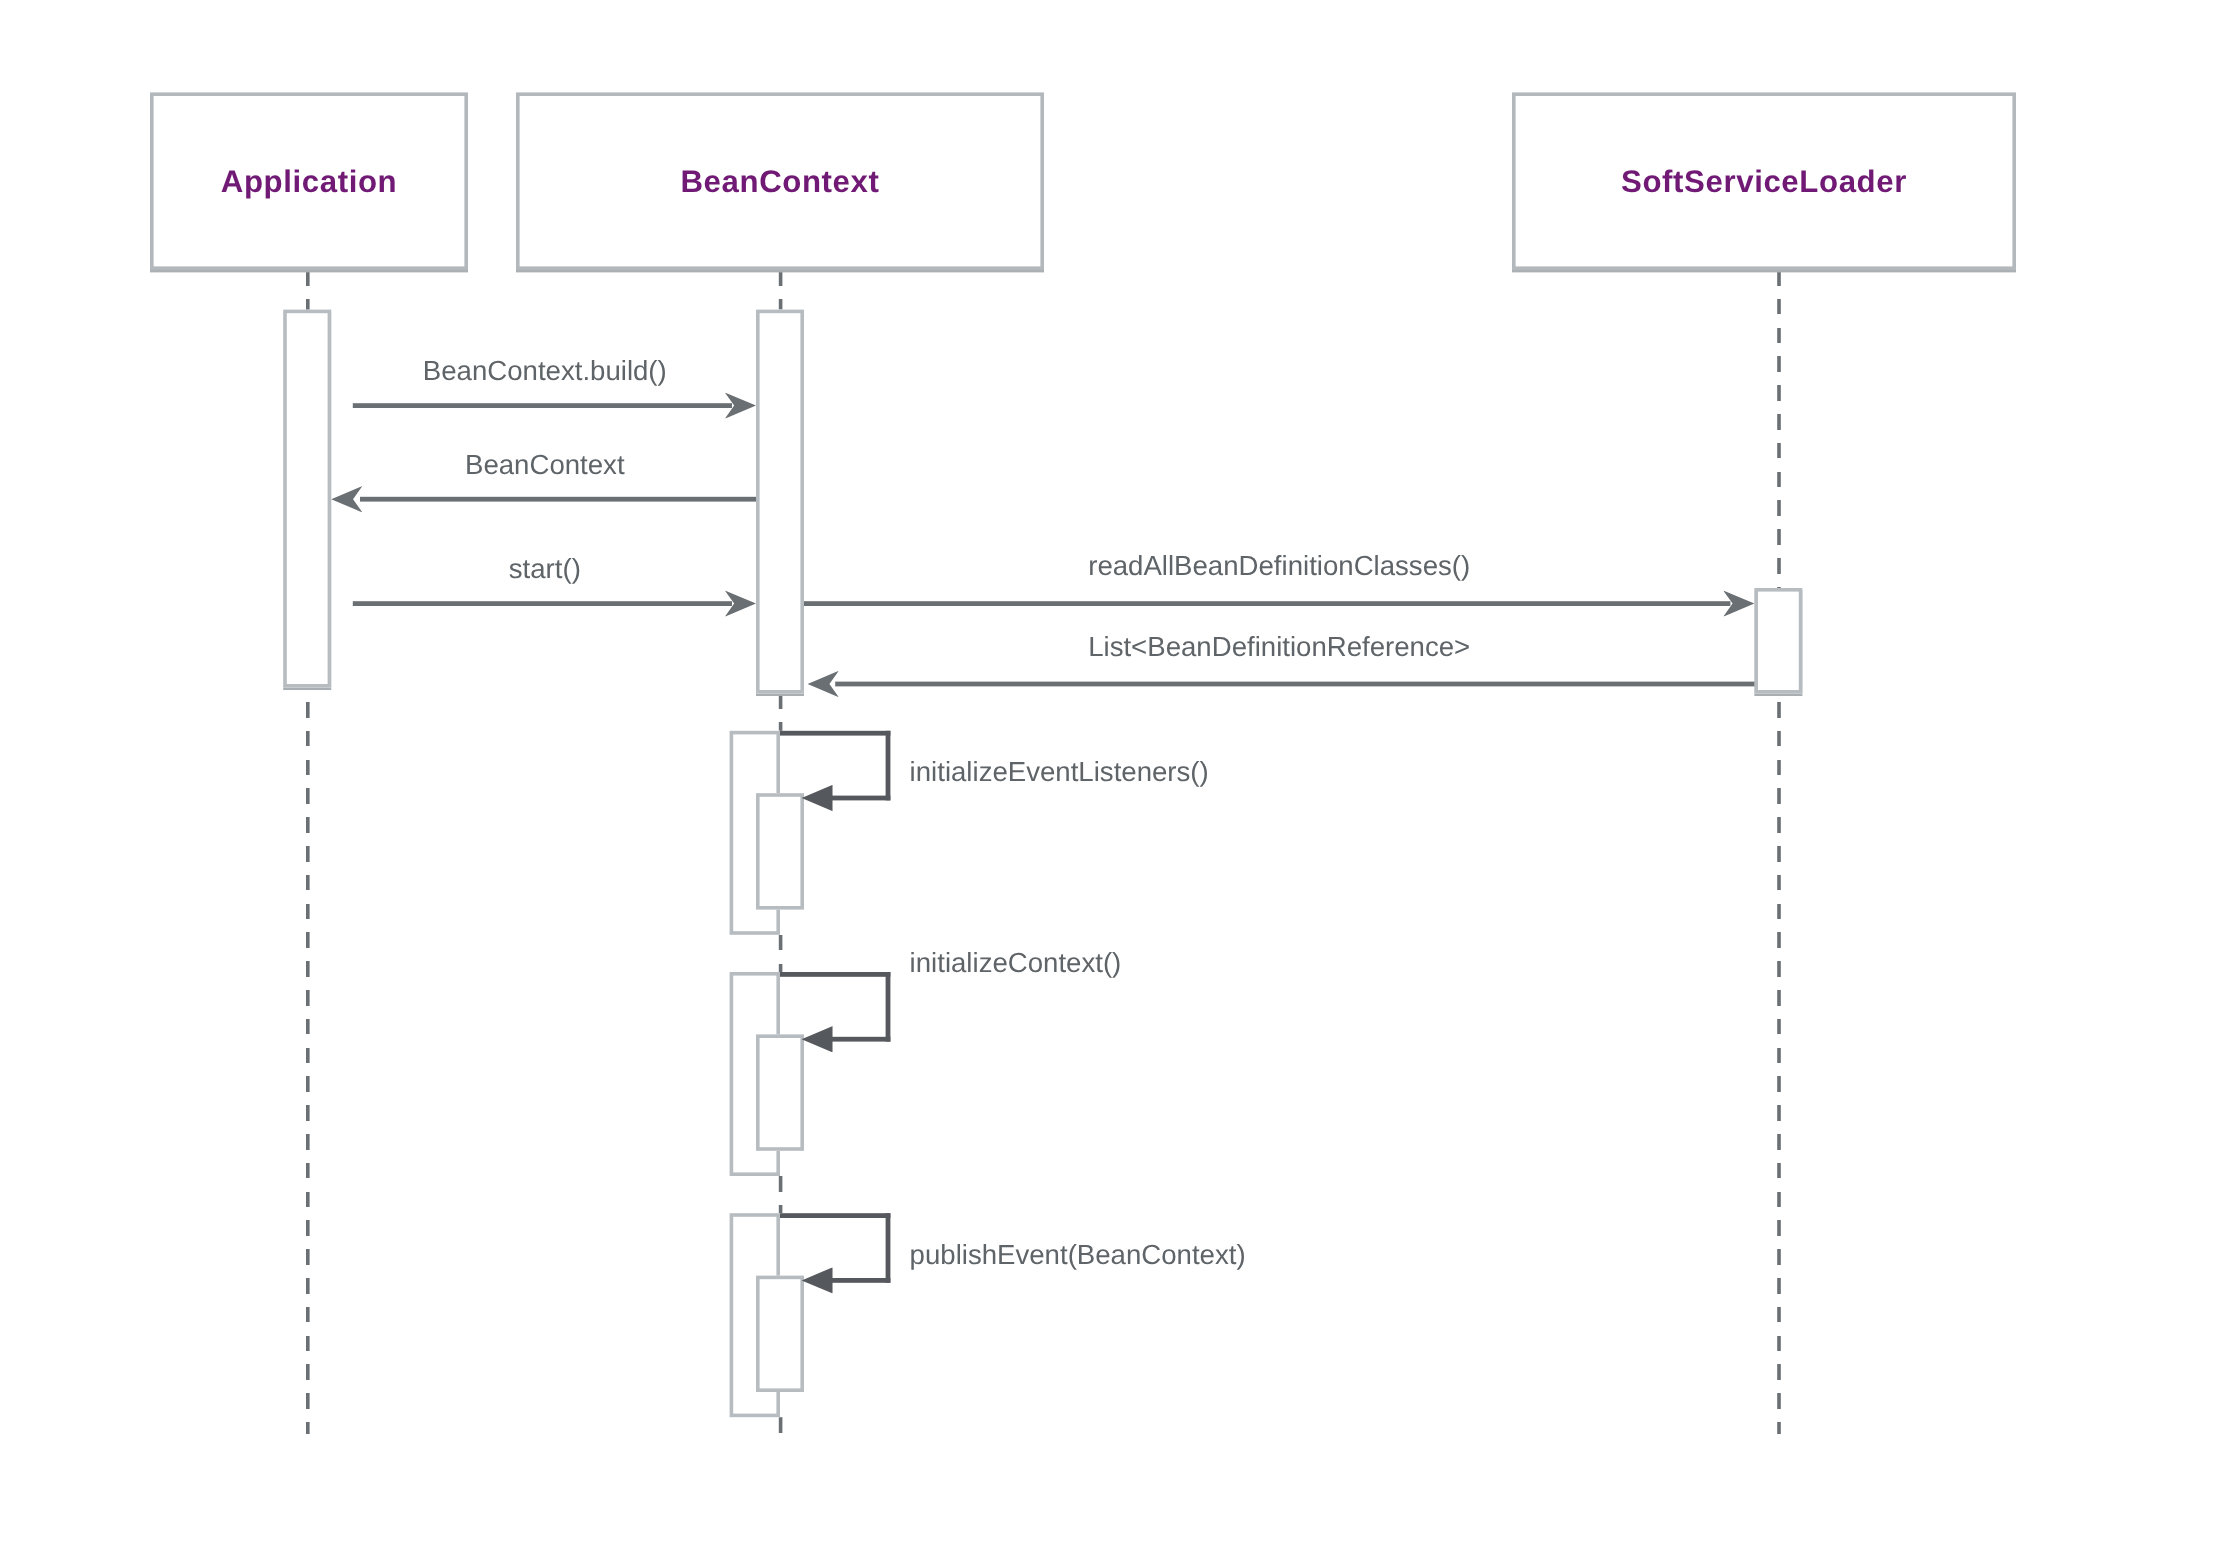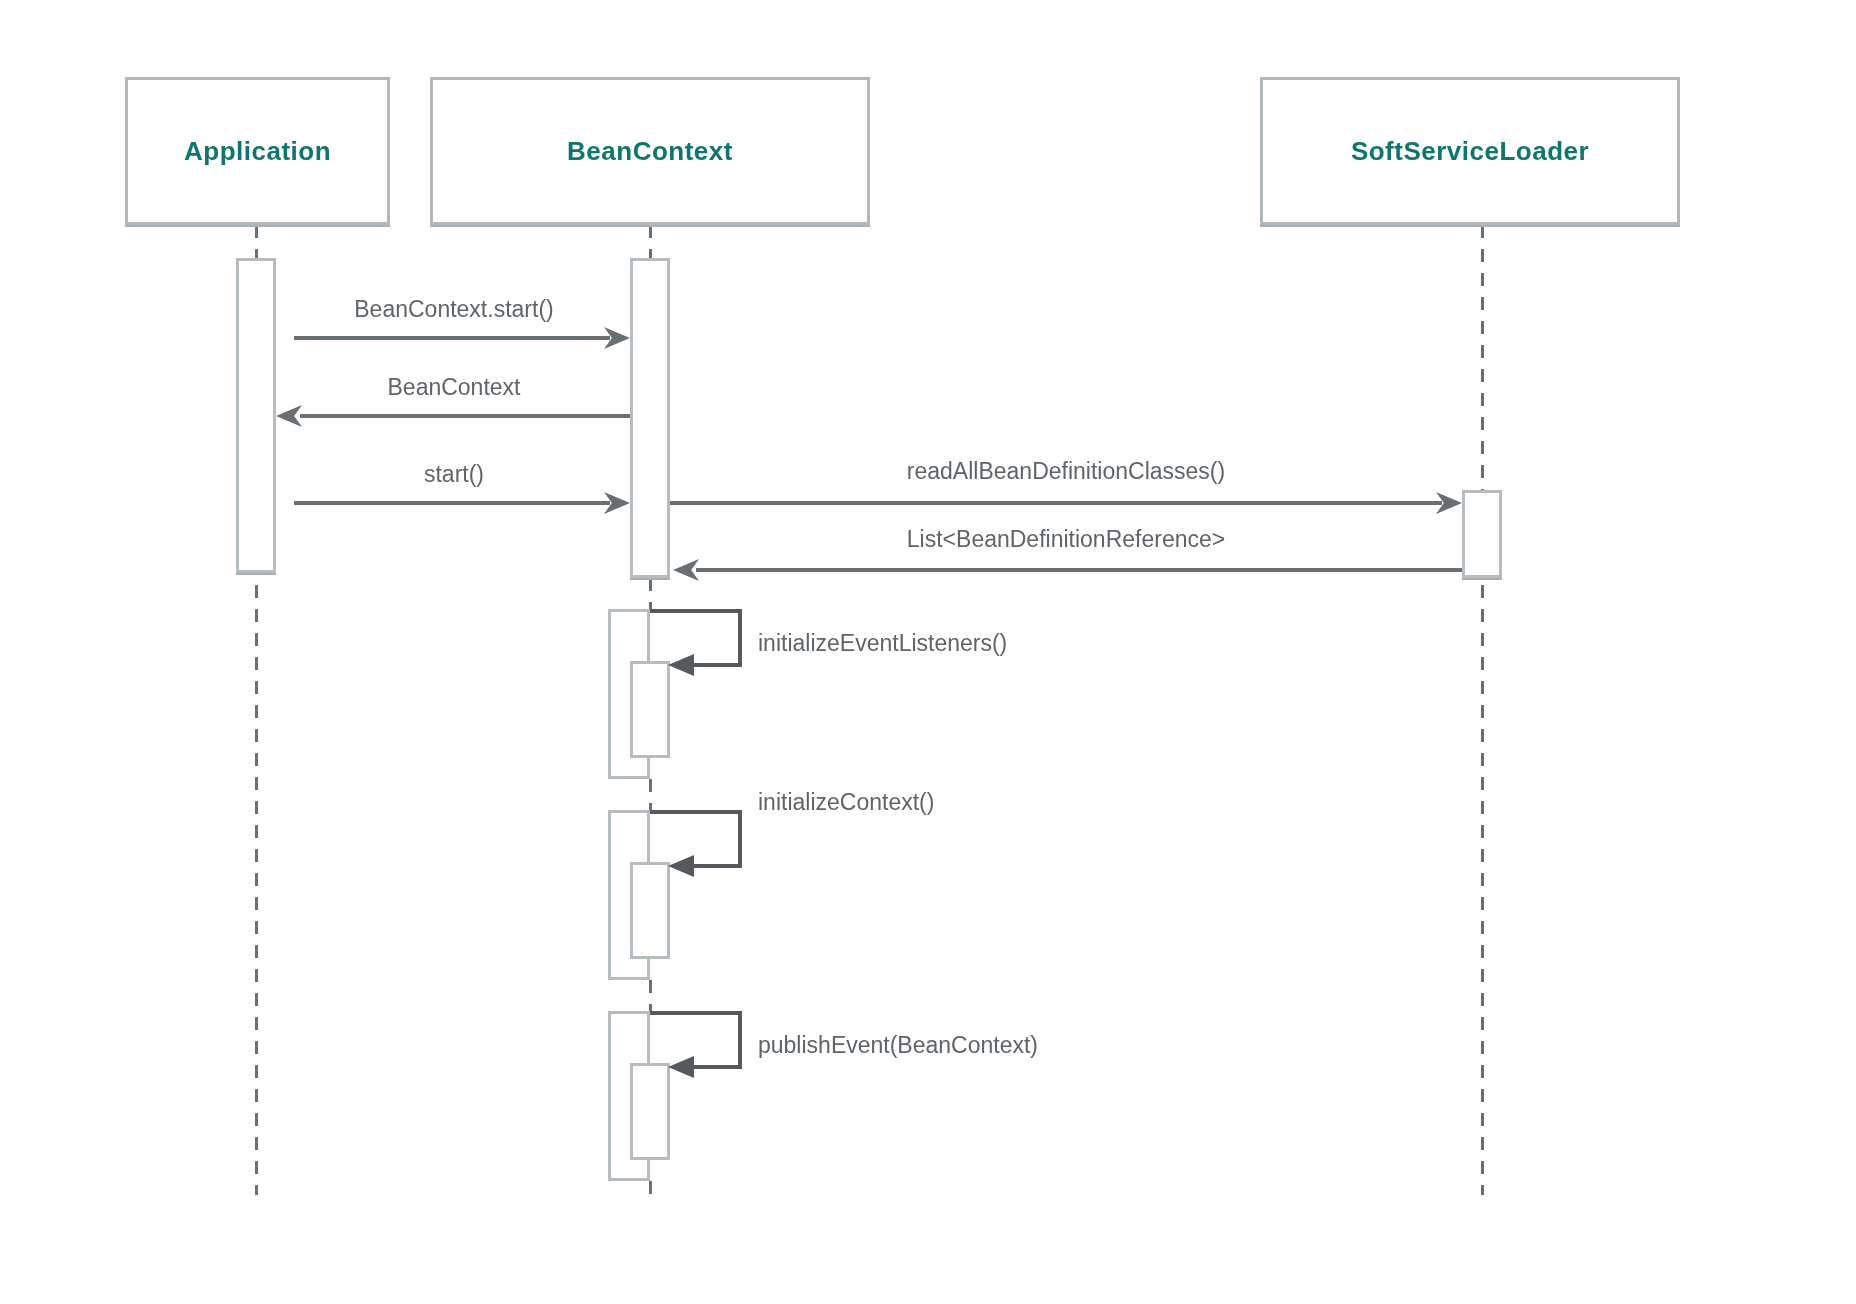--- a/index.html
+++ b/index.html
@@ -25,21 +25,21 @@
     border: 3px solid #b3b8bc;
     box-shadow: 0 2px 0 0 #aab0b4;
     box-sizing: border-box;
     display: flex;
     align-items: center;
     justify-content: center;
   }
   .participant-name {
     font-size: 26px;
     font-weight: bold;
-    color: #0f766e;
+    color: #701a75;
     letter-spacing: 0.5px;
   }
 
   
   .lifeline {
     position: absolute;
     width: 3px;
     background: repeating-linear-gradient(to bottom, #6a6f73 0 13px, transparent 13px 24px);
   }
 
@@ -138,21 +138,21 @@
   </div>
   <div class="participant" style="left:1260px; width:420px;">
     <span class="participant-name">SoftServiceLoader</span>
   </div>
 
   <div class="activation" style="left:236px; top:258px; height:315px;"></div>
   <div class="activation" style="left:630px; top:258px; height:320px;"></div>
   <div class="activation" style="left:1462px; top:490px; height:88px;"></div>
 
   <div>
-    <div class="msg-label" style="left:294px; top:294px; width:320px;">BeanContext.start()</div>
+    <div class="msg-label" style="left:294px; top:294px; width:320px;">BeanContext.build()</div>
     <div class="msg-line" style="left:294px; top:336px; width:316px;"></div>
     <div class="head head-right" style="left:604px; top:327px;"></div>
   </div>
 
   <div>
     <div class="msg-label" style="left:294px; top:372px; width:320px;">BeanContext</div>
     <div class="msg-line" style="left:300px; top:414px; width:330px;"></div>
     <div class="head head-left" style="left:276px; top:405px;"></div>
   </div>
 

